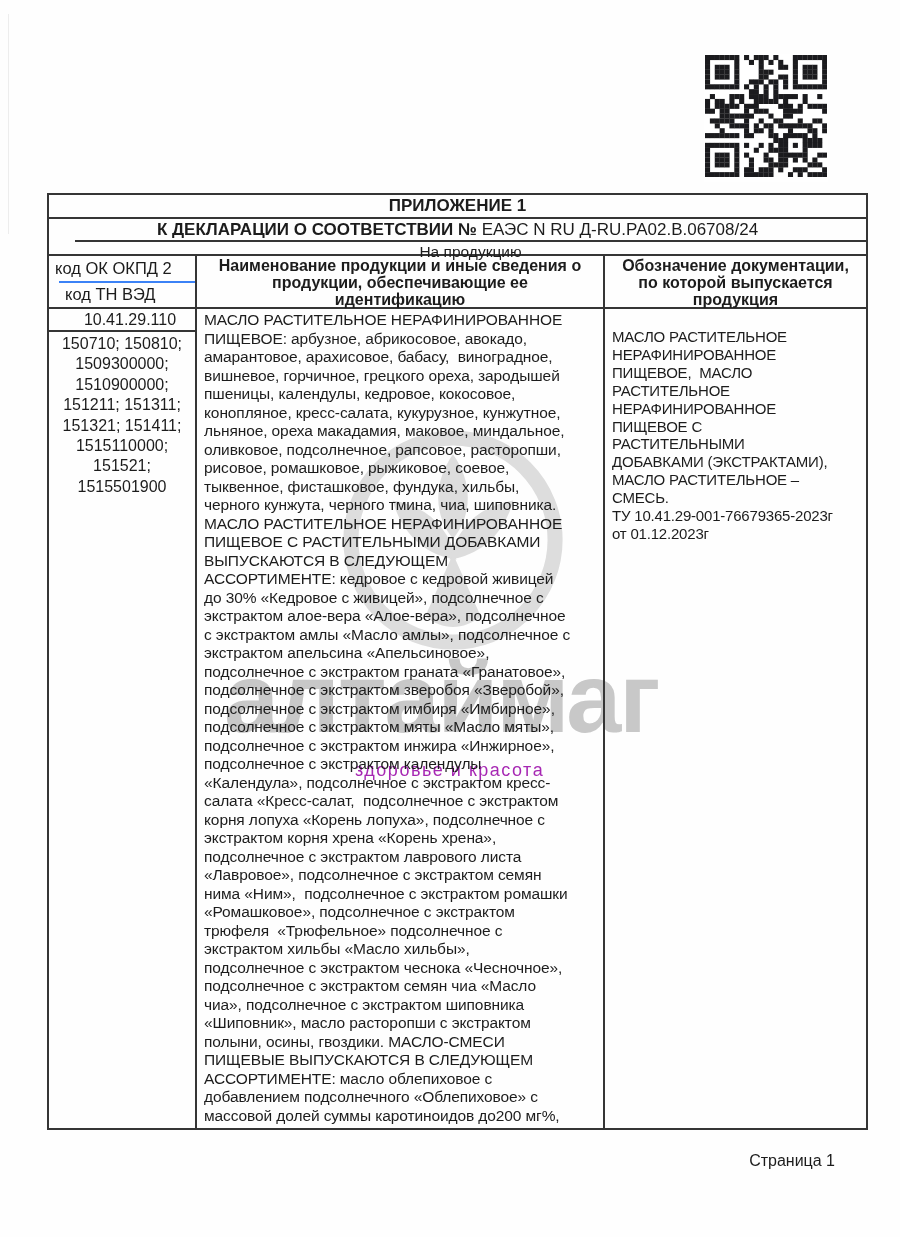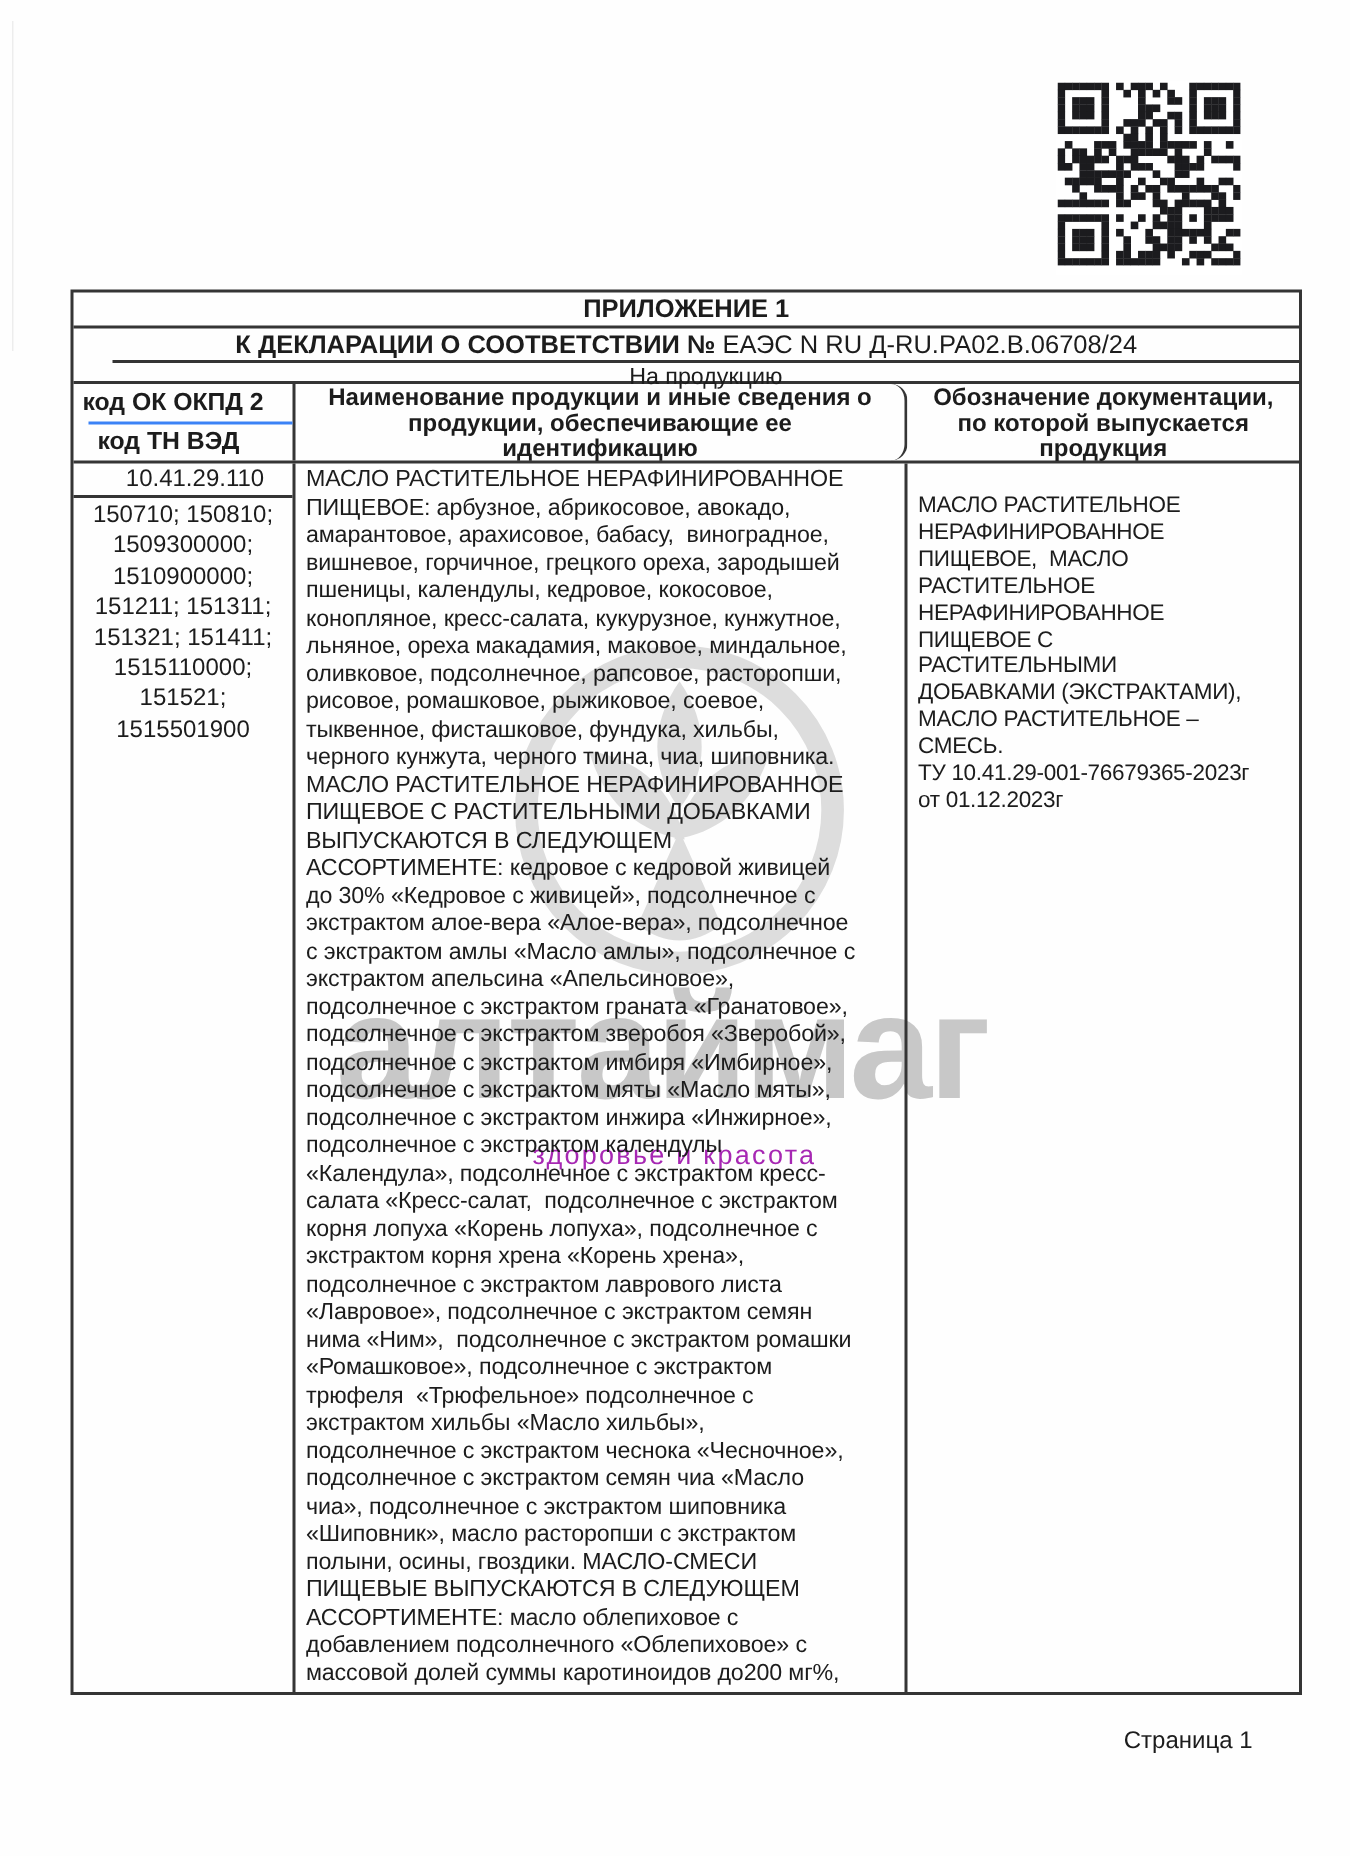--- a/index.html
+++ b/index.html
@@ -40,24 +40,24 @@
     border:2px solid #353535;
   }
   .t-center { text-align:center; }
   .title-row  { height:22px; line-height:21px; font-weight:bold; font-size:17px; }
   .decl-row   { height:23px; line-height:22px; border-top:2px solid #353535; font-size:17px; }
   .decl-row .lbl { font-weight:bold; }
   .sub-row    { height:14px; line-height:19px; border-top:2px solid #353535; font-size:15.5px;margin-left:26px; }
 
   .head-row { display:flex; border-top:2px solid #353535; height:53px; }
   .head-col1 { width:148px; border-right:2px solid #353535; display:flex; flex-direction:column; }
-  .head-col1 .half { flex:1; display:flex; align-items:center; padding-left:6px; font-weight:bold; font-size:16.5px; }
+  .head-col1 .half { flex:1; display:flex; align-items:center; padding-left:6px; font-weight:normal; font-size:16.5px; }
   .head-col1 .half + .half { border-top:2px solid #3b82f6;margin-left:10px; }
   .head-col2 { width:408px; border-right:2px solid #353535; font-weight:bold; font-size:16px;
-               line-height:17px; white-space:pre-line; text-align:center; padding-top:1px;border-radius:11px; }
+               line-height:17px; white-space:pre-line; text-align:center; padding-top:1px; }
   .head-col3 { flex:1; font-weight:bold; font-size:16px; line-height:17px; white-space:pre-line;
                text-align:center; padding-top:1px; }
 
   .body-row { display:flex; border-top:2px solid #353535; height:821px; }
   .body-col1 { width:148px; border-right:2px solid #353535; font-size:16px; text-align:center; }
   .okpd-cell { height:23px; line-height:22px; border-bottom:2px solid #353535;padding-left:16px; }
   .tnved-cell { padding-top:2px; line-height:20.4px; white-space:pre; }
   .body-col2 { width:408px; border-right:2px solid #353535; padding:2px 3px 12px 7px;
                font-size:15.5px; line-height:18.5px; letter-spacing:-0.1px;
                white-space:pre; overflow:hidden; }

